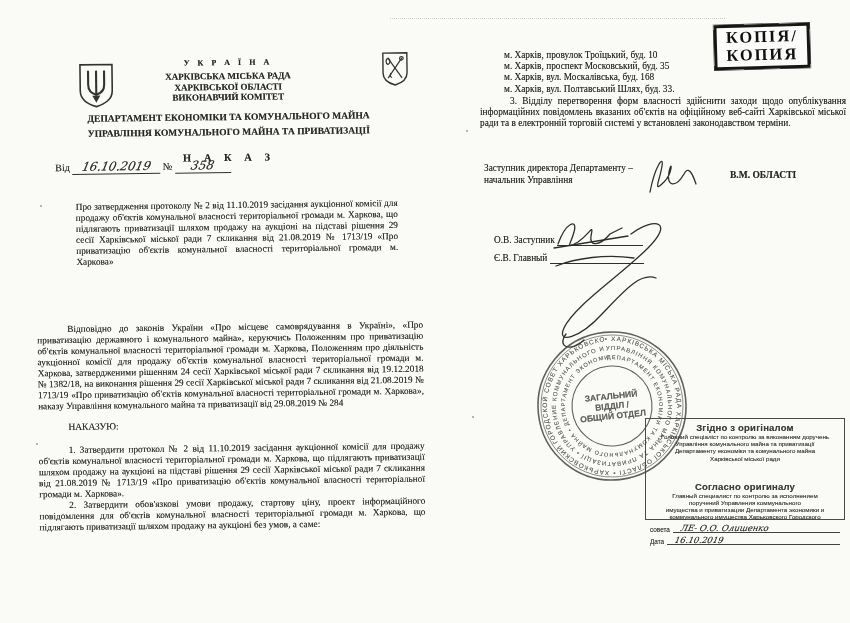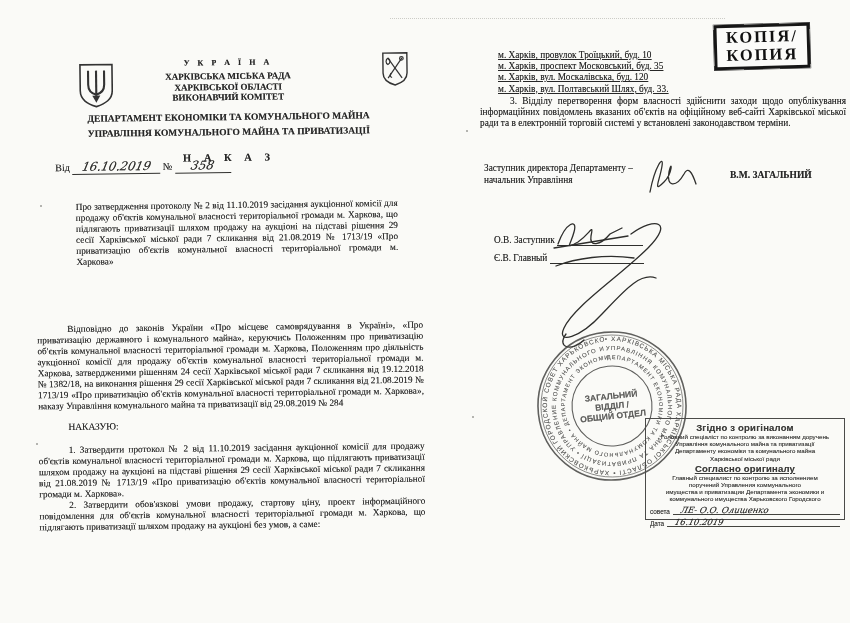--- a/index.html
+++ b/index.html
@@ -25,21 +25,21 @@
   .uline{display:inline-block;border-bottom:1.2px solid #2f2f2d;text-align:center;}
   .subject{position:absolute;left:42px;top:150px;width:322px;font-size:9.3px;
            line-height:11px;text-align:justify;}
   .bodytext{position:absolute;left:2px;top:272px;width:386px;font-size:9.3px;line-height:11px;}
   .bodytext p{margin:0;text-align:justify;text-indent:30px;}
   .order-word{margin-top:10px !important;text-indent:30px;font-size:9.5px;}
   .item1{margin-top:12px !important;}
   
   #right-page{left:478px;top:42px;width:372px;height:565px;}
   .rp-flow{position:absolute;left:2px;top:8px;width:366px;font-size:9.3px;line-height:11.2px;}
-  .addr{margin-left:18px;text-decoration:underline;}
+  .addr{margin-left:24px;}
   .rp-flow p{margin:1px 0 0 0;text-align:justify;text-indent:30px;}
   .sig-row{position:absolute;left:6px;top:120px;width:360px;}
   .sig-title{font-size:9.3px;font-weight:normal;line-height:12px;width:180px;display:inline-block;vertical-align:top;}
   .sig-name{position:absolute;left:246px;top:8px;font-size:9.5px;font-weight:bold;}
   .sig-scribble{position:absolute;left:158px;top:-12px;}
   .lower-sig{position:absolute;left:16px;font-size:9.3px;white-space:nowrap;}
   #ruzh-row{top:193px;} #kaz-row{top:211px;}
   .scribbles{position:absolute;left:58px;top:172px;pointer-events:none;}
   
   .round-stamp{position:absolute;left:54px;top:284px;width:160px;height:160px;
@@ -132,36 +132,36 @@
       <p class="item1">1. Затвердити протокол № 2 від 11.10.2019 засідання аукціонної комісії для продажу об'єктів комунальної власності територіальної громади м. Харкова, що підлягають приватизації шляхом продажу на аукціоні на підставі рішення 29 сесії Харківської міської ради 7 скликання від 21.08.2019 № 1713/19 «Про приватизацію об'єктів комунальної власності територіальної громади м. Харкова».</p>
       <p>2. Затвердити обов'язкові умови продажу, стартову ціну, проект інформаційного повідомлення для об'єктів комунальної власності територіальної громади м. Харкова, що підлягають приватизації шляхом продажу на аукціоні без умов, а саме:</p>
     </div>
   </div>
 
   <div class="page ink" id="right-page">
 
     <div class="rp-flow">
       <div class="addr">м. Харків, провулок Троїцький, буд. 10</div>
       <div class="addr">м. Харків, проспект Московський, буд. 35</div>
-      <div class="addr">м. Харків, вул. Москалівська, буд. 120</div>
+      <div class="addr">м. Харків, вул. Москалівська, буд. 168</div>
       <div class="addr">м. Харків, вул. Полтавський Шлях, буд. 33.</div>
       <p>3. Відділу перетворення форм власності здійснити заходи щодо опублікування інформаційних повідомлень вказаних об'єктів на офіційному веб-сайті Харківської міської ради та в електронній торговій системі у встановлені законодавством терміни.</p>
     </div>
 
     <div class="sig-row">
       <span class="sig-title">
         <span>Заступник директора Департаменту –</span><br>
         <span>начальник Управління</span>
       </span>
       <span class="sig-scribble">
         <svg width="62" height="52" viewBox="0 0 62 52">
           <path d="M8,42 C13,16 22,4 20,16 C18,30 10,44 22,32 C31,23 30,8 27,22 C24,37 34,38 42,24 C46,16 50,22 54,34" fill="none" stroke="#2e2e2c" stroke-width="1.3" stroke-linecap="round"></path>
         </svg>
       </span>
-      <span class="sig-name">В.М. ЗАГАЛЬНИЙ</span>
+      <span class="sig-name">В.М. ОБЛАСТІ</span>
     </div>
 
     <div class="lower-sig" id="ruzh-row">
       <span>О.В. Заступник</span>
       <span class="uline" style="width:86px;">&nbsp;</span>
     </div>
     <div class="lower-sig" id="kaz-row">
       <span>Є.В. Главный</span>
       <span class="uline" style="width:94px;">&nbsp;</span>
     </div>
@@ -204,21 +204,21 @@
     </span>
 
     <div class="cert-stamp">
       <div class="cert-title">Згідно з оригіналом</div>
       <div class="cert-small">
         <div>Головний спеціаліст по контролю за виконанням доручень</div>
         <div>Управління комунального майна та приватизації</div>
         <div>Департаменту економіки та комунального майна</div>
         <div>Харківської міської ради</div>
       </div>
-      <div class="cert-title" style="margin-top:1px;text-decoration:underline;">Согласно оригиналу</div>
+      <div class="cert-title" style="margin-top:19px;">Согласно оригиналу</div>
       <div class="cert-small">
         <div>Главный специалист по контролю за исполнением</div>
         <div>поручений Управления коммунального</div>
         <div>имущества и приватизации Департамента экономики и</div>
         <div>коммунального имущества Харьковского Городского</div>
       </div>
       <div class="cert-row">
         <span class="lbl">совета</span>
         <span class="hand-line">
             <span class="hw">ЛЕ- О.О. Олишенко</span>

